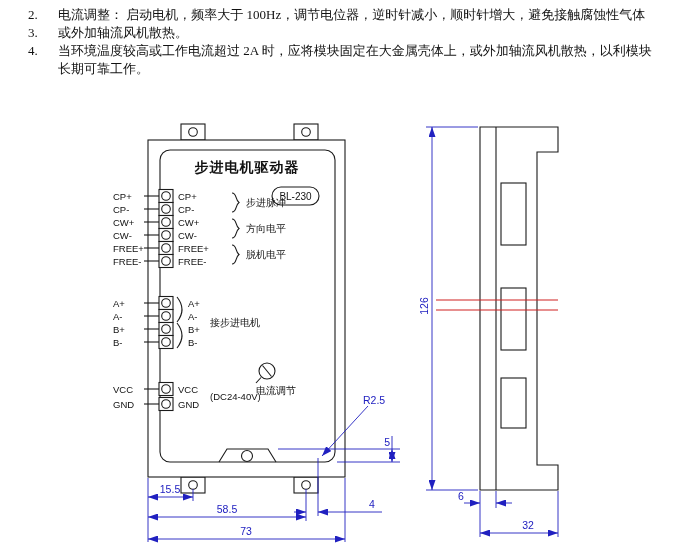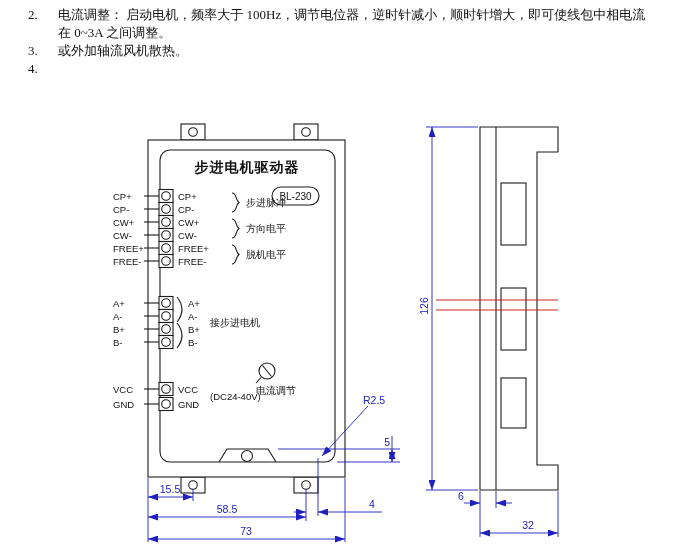--- a/index.html
+++ b/index.html
@@ -22,33 +22,34 @@
 </style>
 </head>
 <body>
 
 <div class="page">
 
   <div class="notes">
     <div class="note">
       <span class="num">2.</span>
       <div>
-        <div>电流调整： 启动电机，频率大于 100Hz，调节电位器，逆时针减小，顺时针增大，即可使线包中相电流</div>
-        <div>在 0~3A 之间调整。</div>
+        <div>电流调整： 启动电机，频率大于 100Hz，调节电位器，逆时针减小，顺时针增大，避免接触腐蚀性气体</div>
       </div>
     </div>
     <div class="note">
       <span class="num">3.</span>
       <div>
         <div>或外加轴流风机散热。</div>
       </div>
     </div>
     <div class="note">
       <span class="num">4.</span>
       <div>
+        <div>当环境温度较高或工作电流超过 2A 时，应将模块固定在大金属壳体上，或外加轴流风机散热，以利模块</div>
+        <div>长期可靠工作。</div>
       </div>
     </div>
   </div>
 
   <svg width="691" height="557" viewBox="0 0 691 557">
     <defs>
       <marker id="arr" markerUnits="userSpaceOnUse" markerWidth="10" markerHeight="7" viewBox="0 0 10 7" refX="10" refY="3.5" orient="auto-start-reverse">
         <path d="M0,0 L10,3.5 L0,7 Z" fill="#2020c0"></path>
       </marker>
     </defs>

